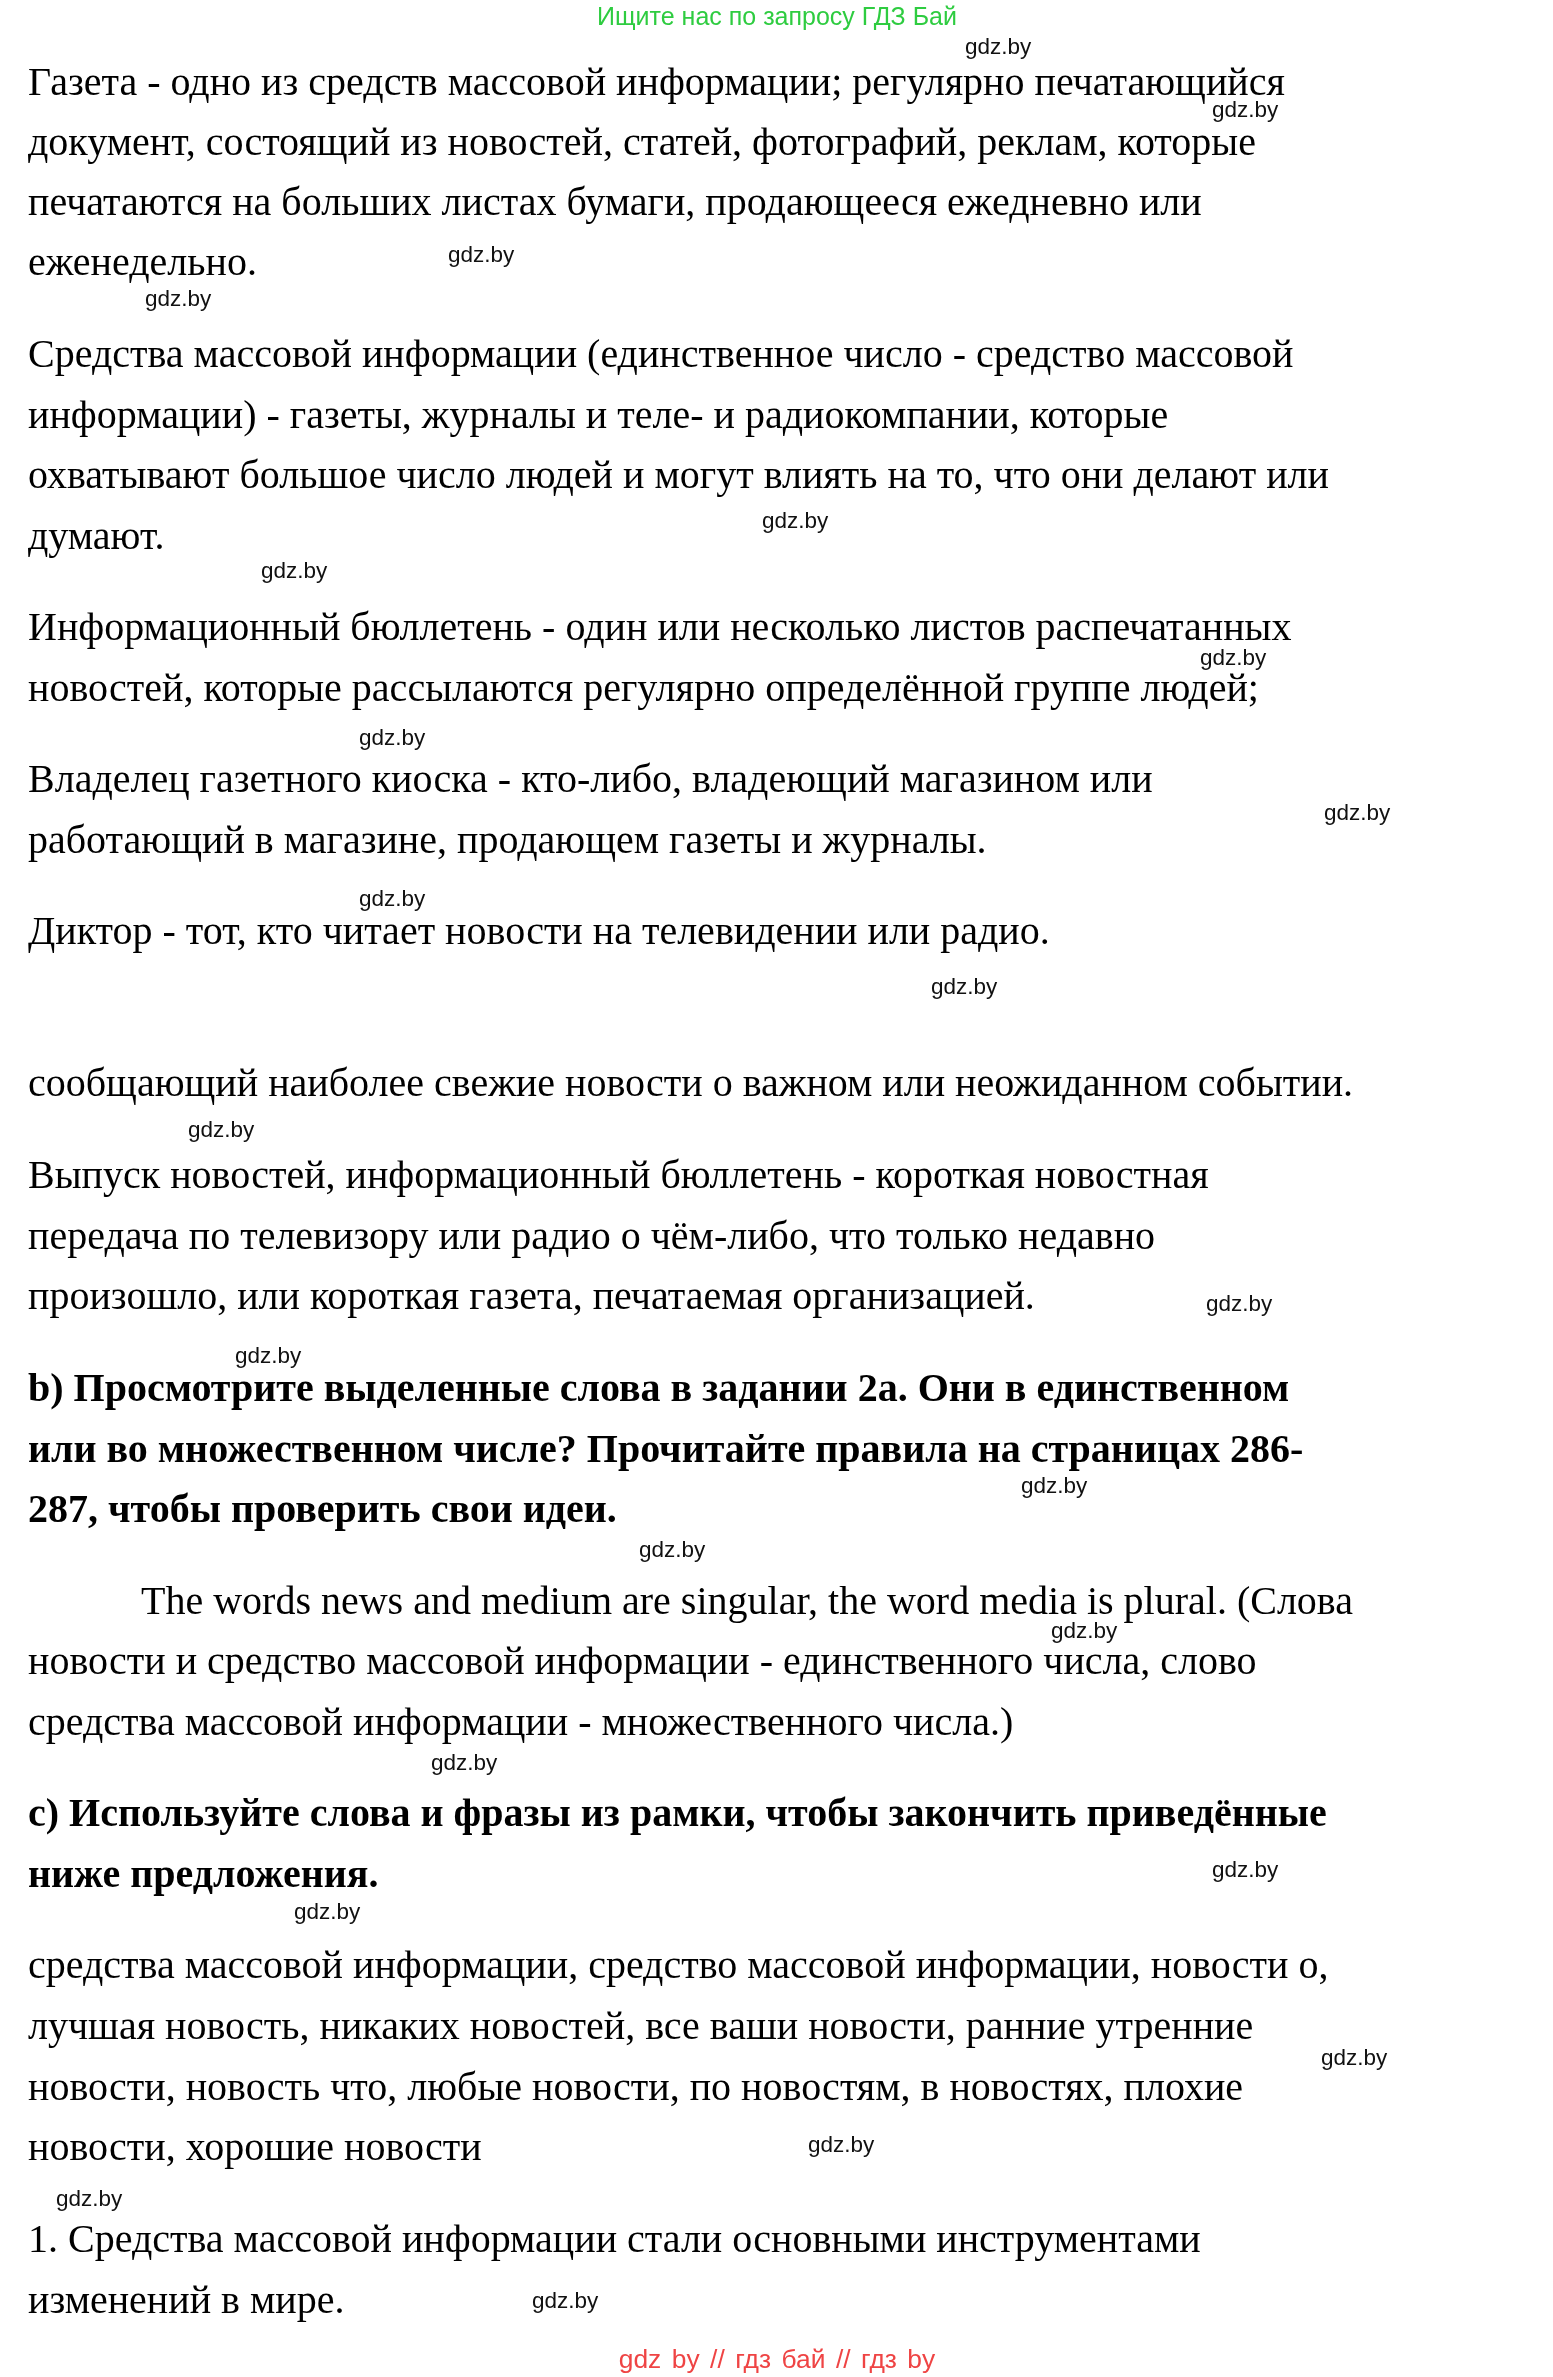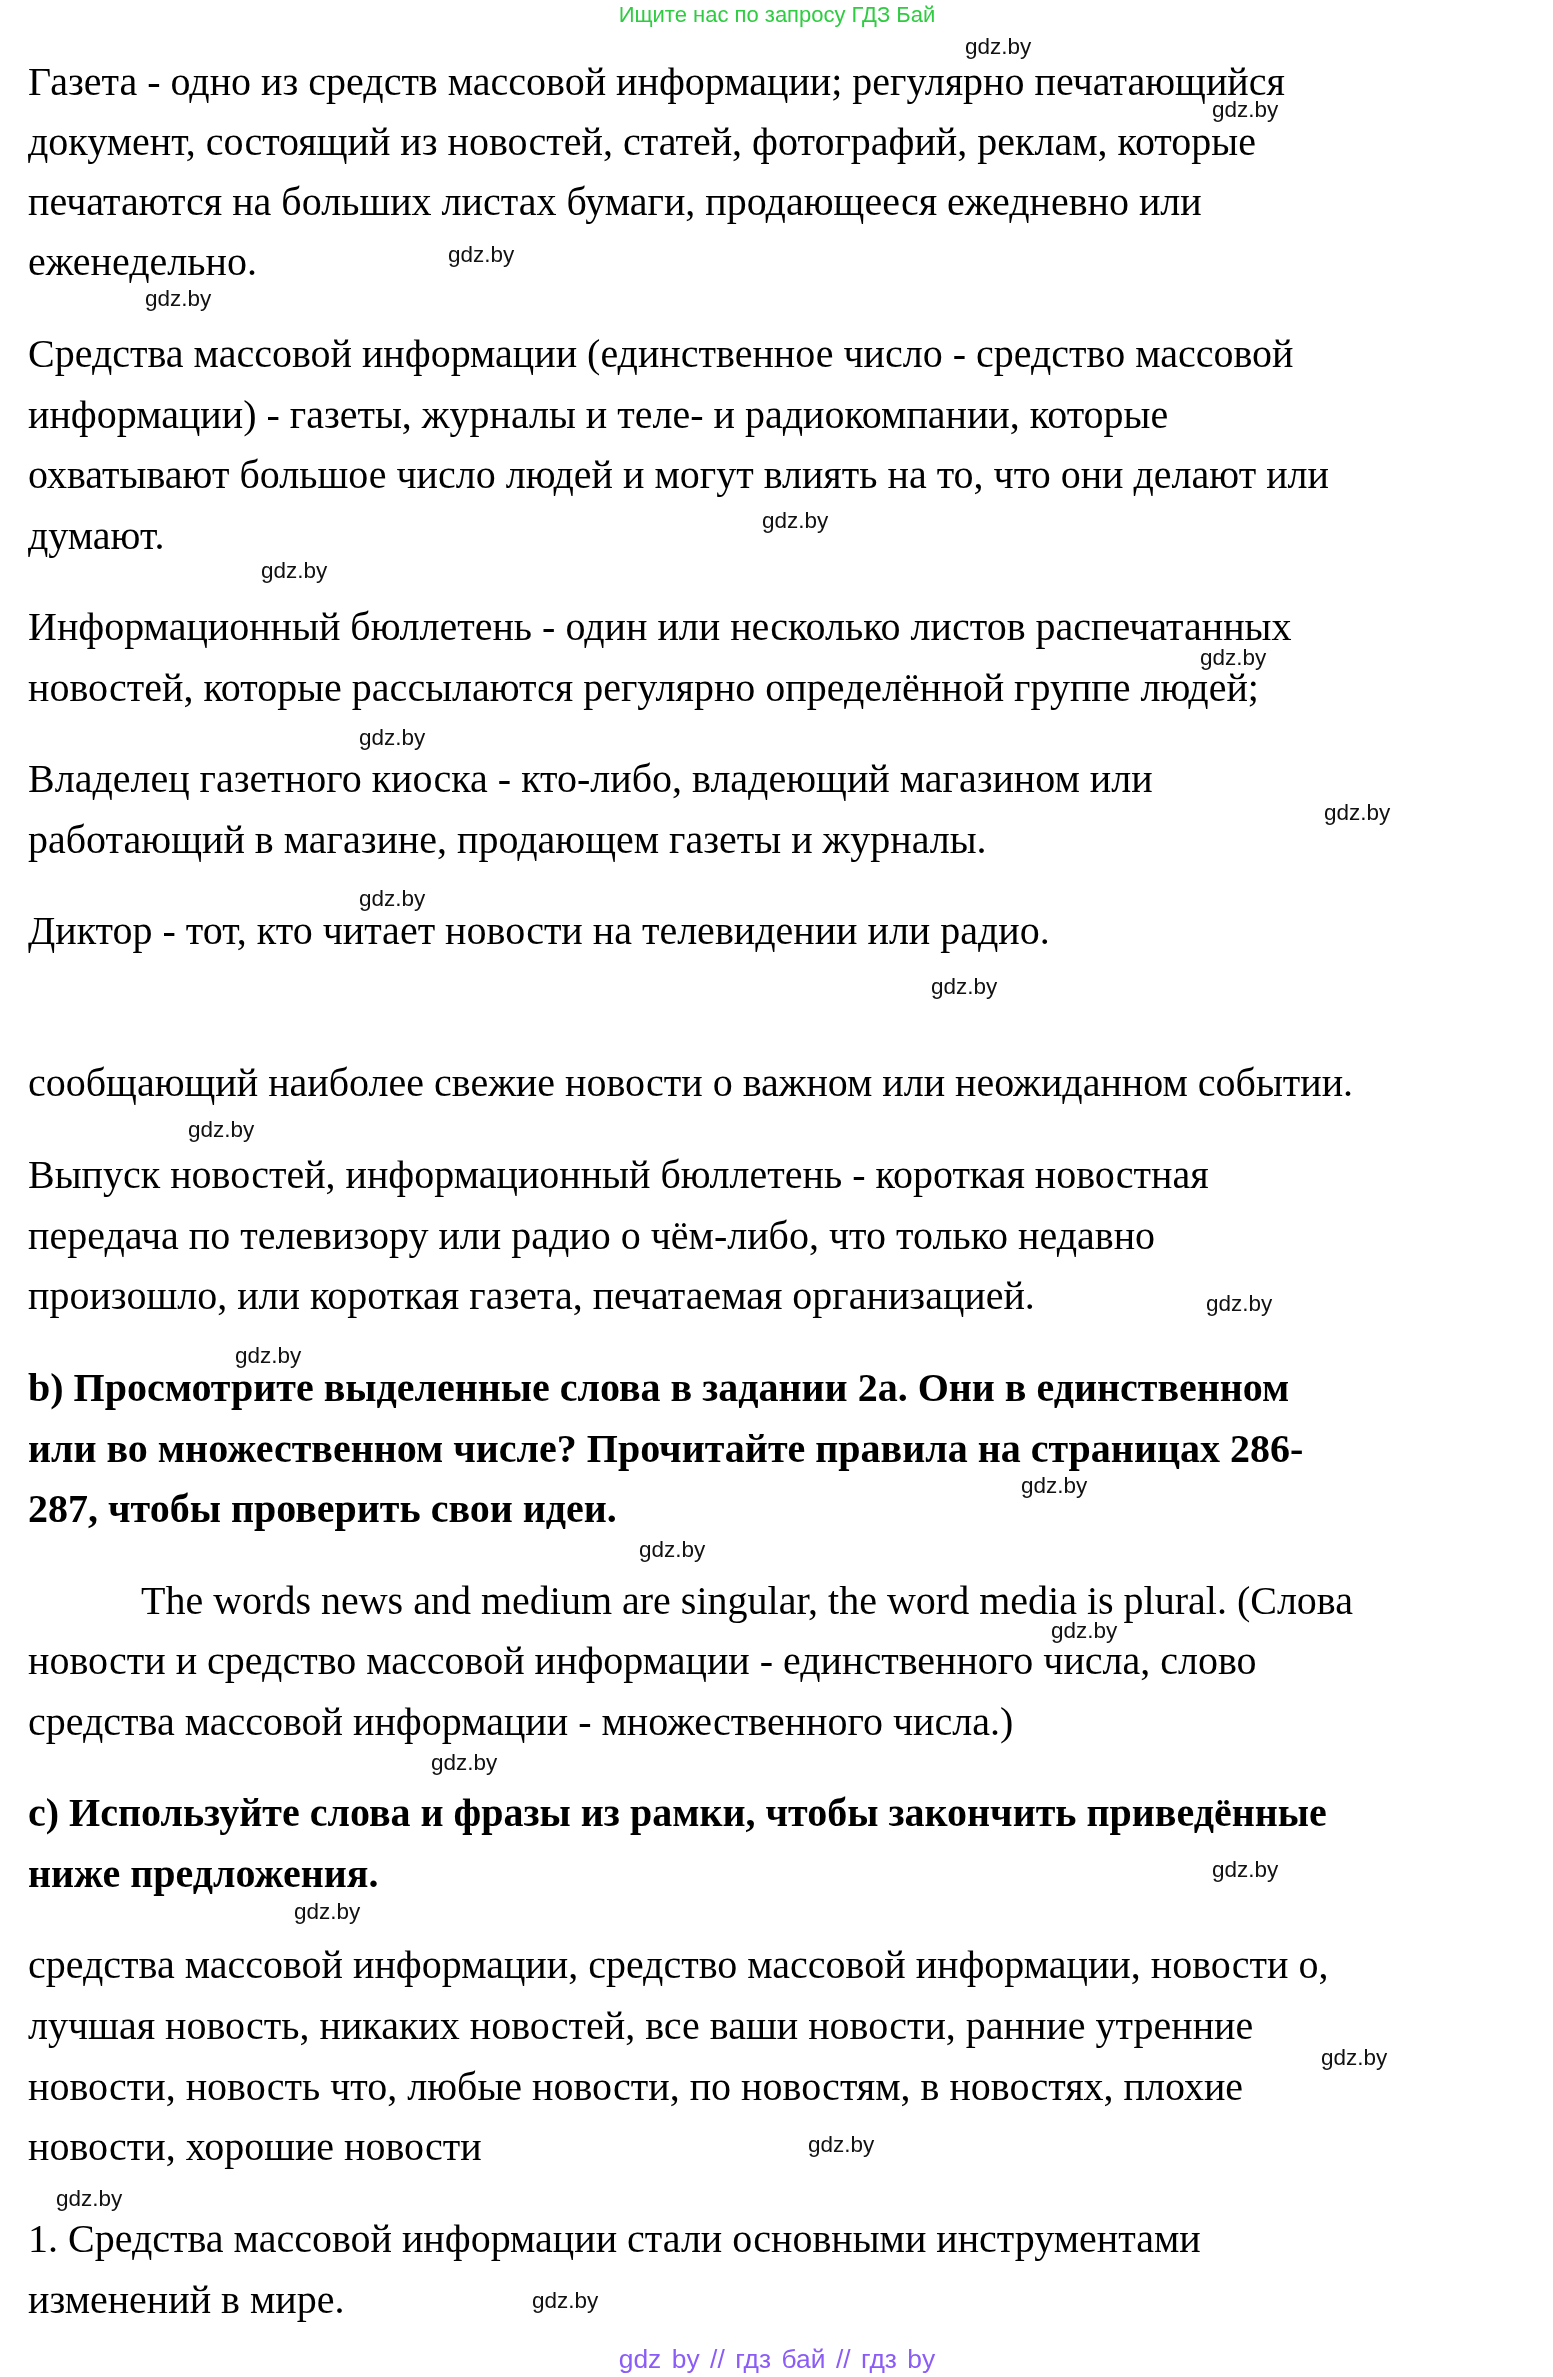--- a/index.html
+++ b/index.html
@@ -1,34 +1,34 @@
 <!DOCTYPE html>
 <html style="font-size:12.4px"><head>
 <meta charset="utf-8">
 <style>
   html, body { margin: 0; padding: 0; background: #ffffff; }
   body { width: 1554px; height: 2377px; position: relative; overflow: hidden; }
   .page { position: absolute; left: 0; top: 0; width: 1554px; height: 2377px; }
   .banner {
     position: absolute; left: 0; top: 1.6px; width: 1554px; text-align: center;
-    font-family: "Liberation Sans", sans-serif; font-size: 22px; color: #2ecc40;
+    font-family: "Liberation Sans", sans-serif; font-size: 25px; color: #2ecc40;
   }
   .line {
     position: absolute; left: 28px; white-space: nowrap;
     font-family: "Liberation Serif", serif; font-size: 40px; color: #000000;
     line-height: 1;
   }
   .bold { font-weight: bold; }
   .wm {
     position: absolute; font-family: "Liberation Sans", sans-serif;
     font-size: 22.5px; color: #111111; white-space: nowrap; line-height: 1;
   }
   .footer {
     position: absolute; left: 0; top: 2344px; width: 1554px; text-align: center;
-    font-family: "Liberation Sans", sans-serif; font-size: 26.4px; color: #8b5cf6;
+    font-family: "Liberation Sans", sans-serif; font-size: 26.4px; color: #ef4444;
     word-spacing: 3.1px;
   }
 </style>
 </head>
 <body>
 
 <div class="page">
 
   <div class="banner">Ищите нас по запросу ГДЗ Бай</div>
 

